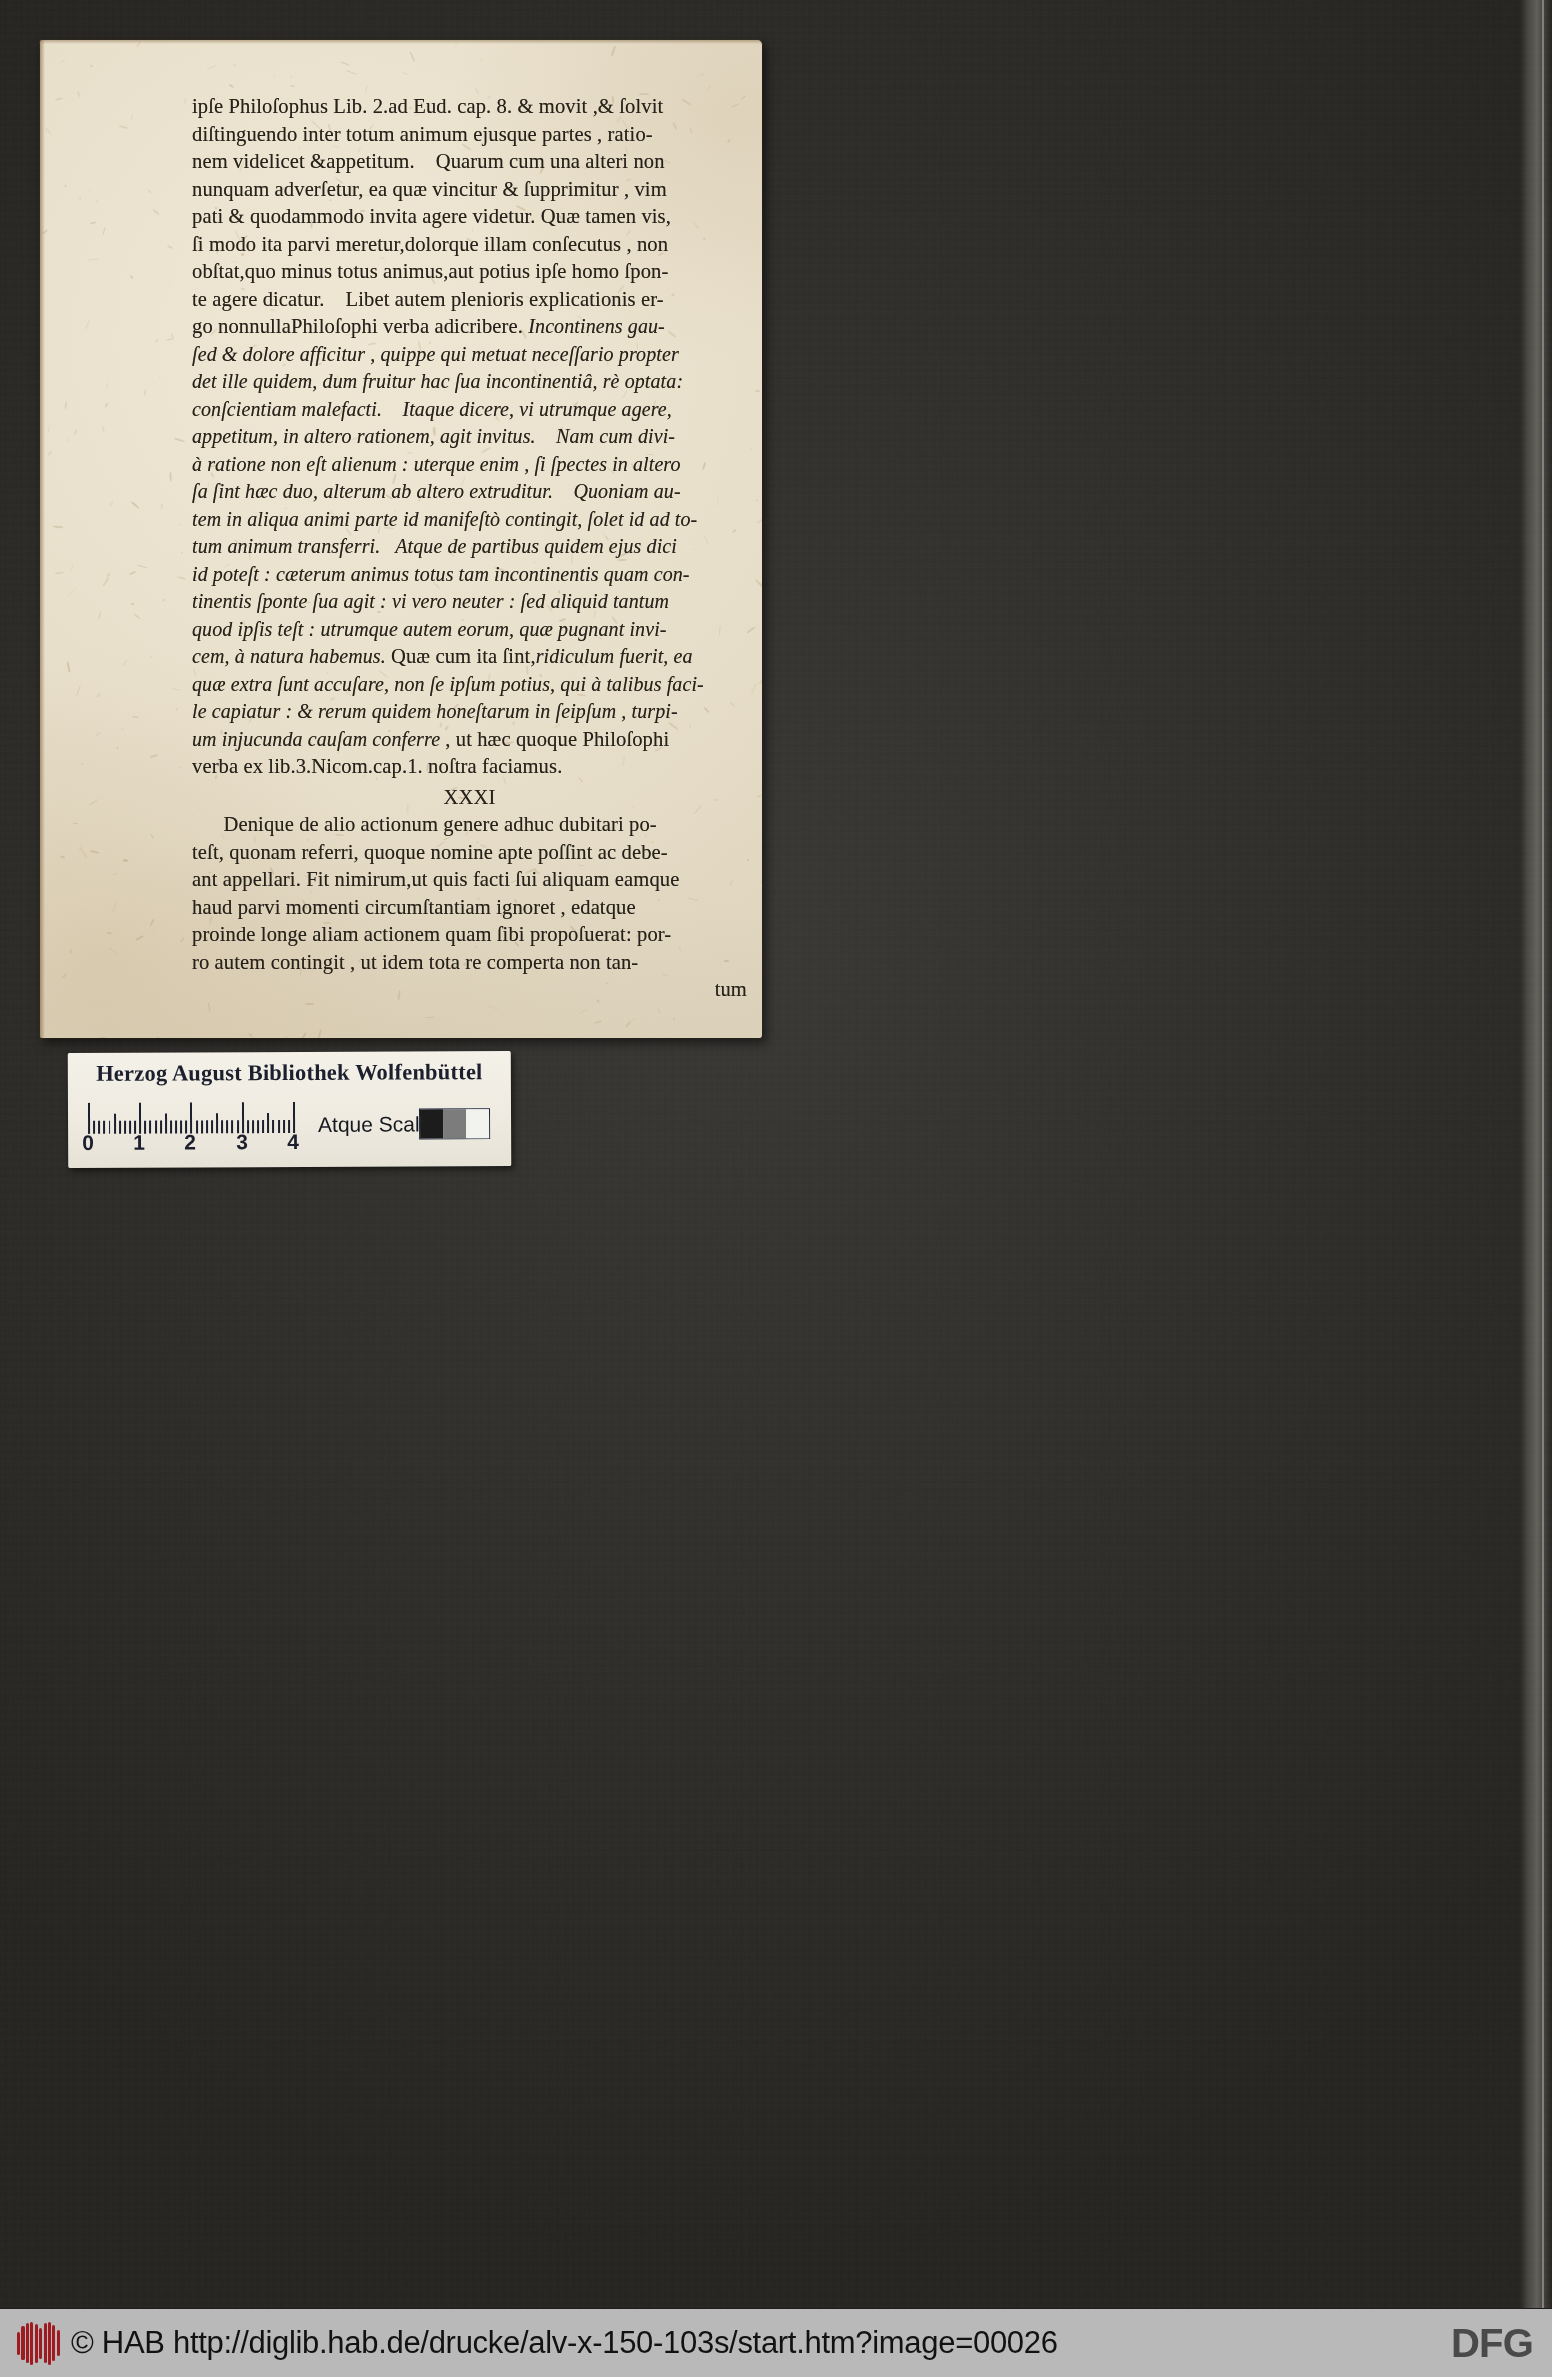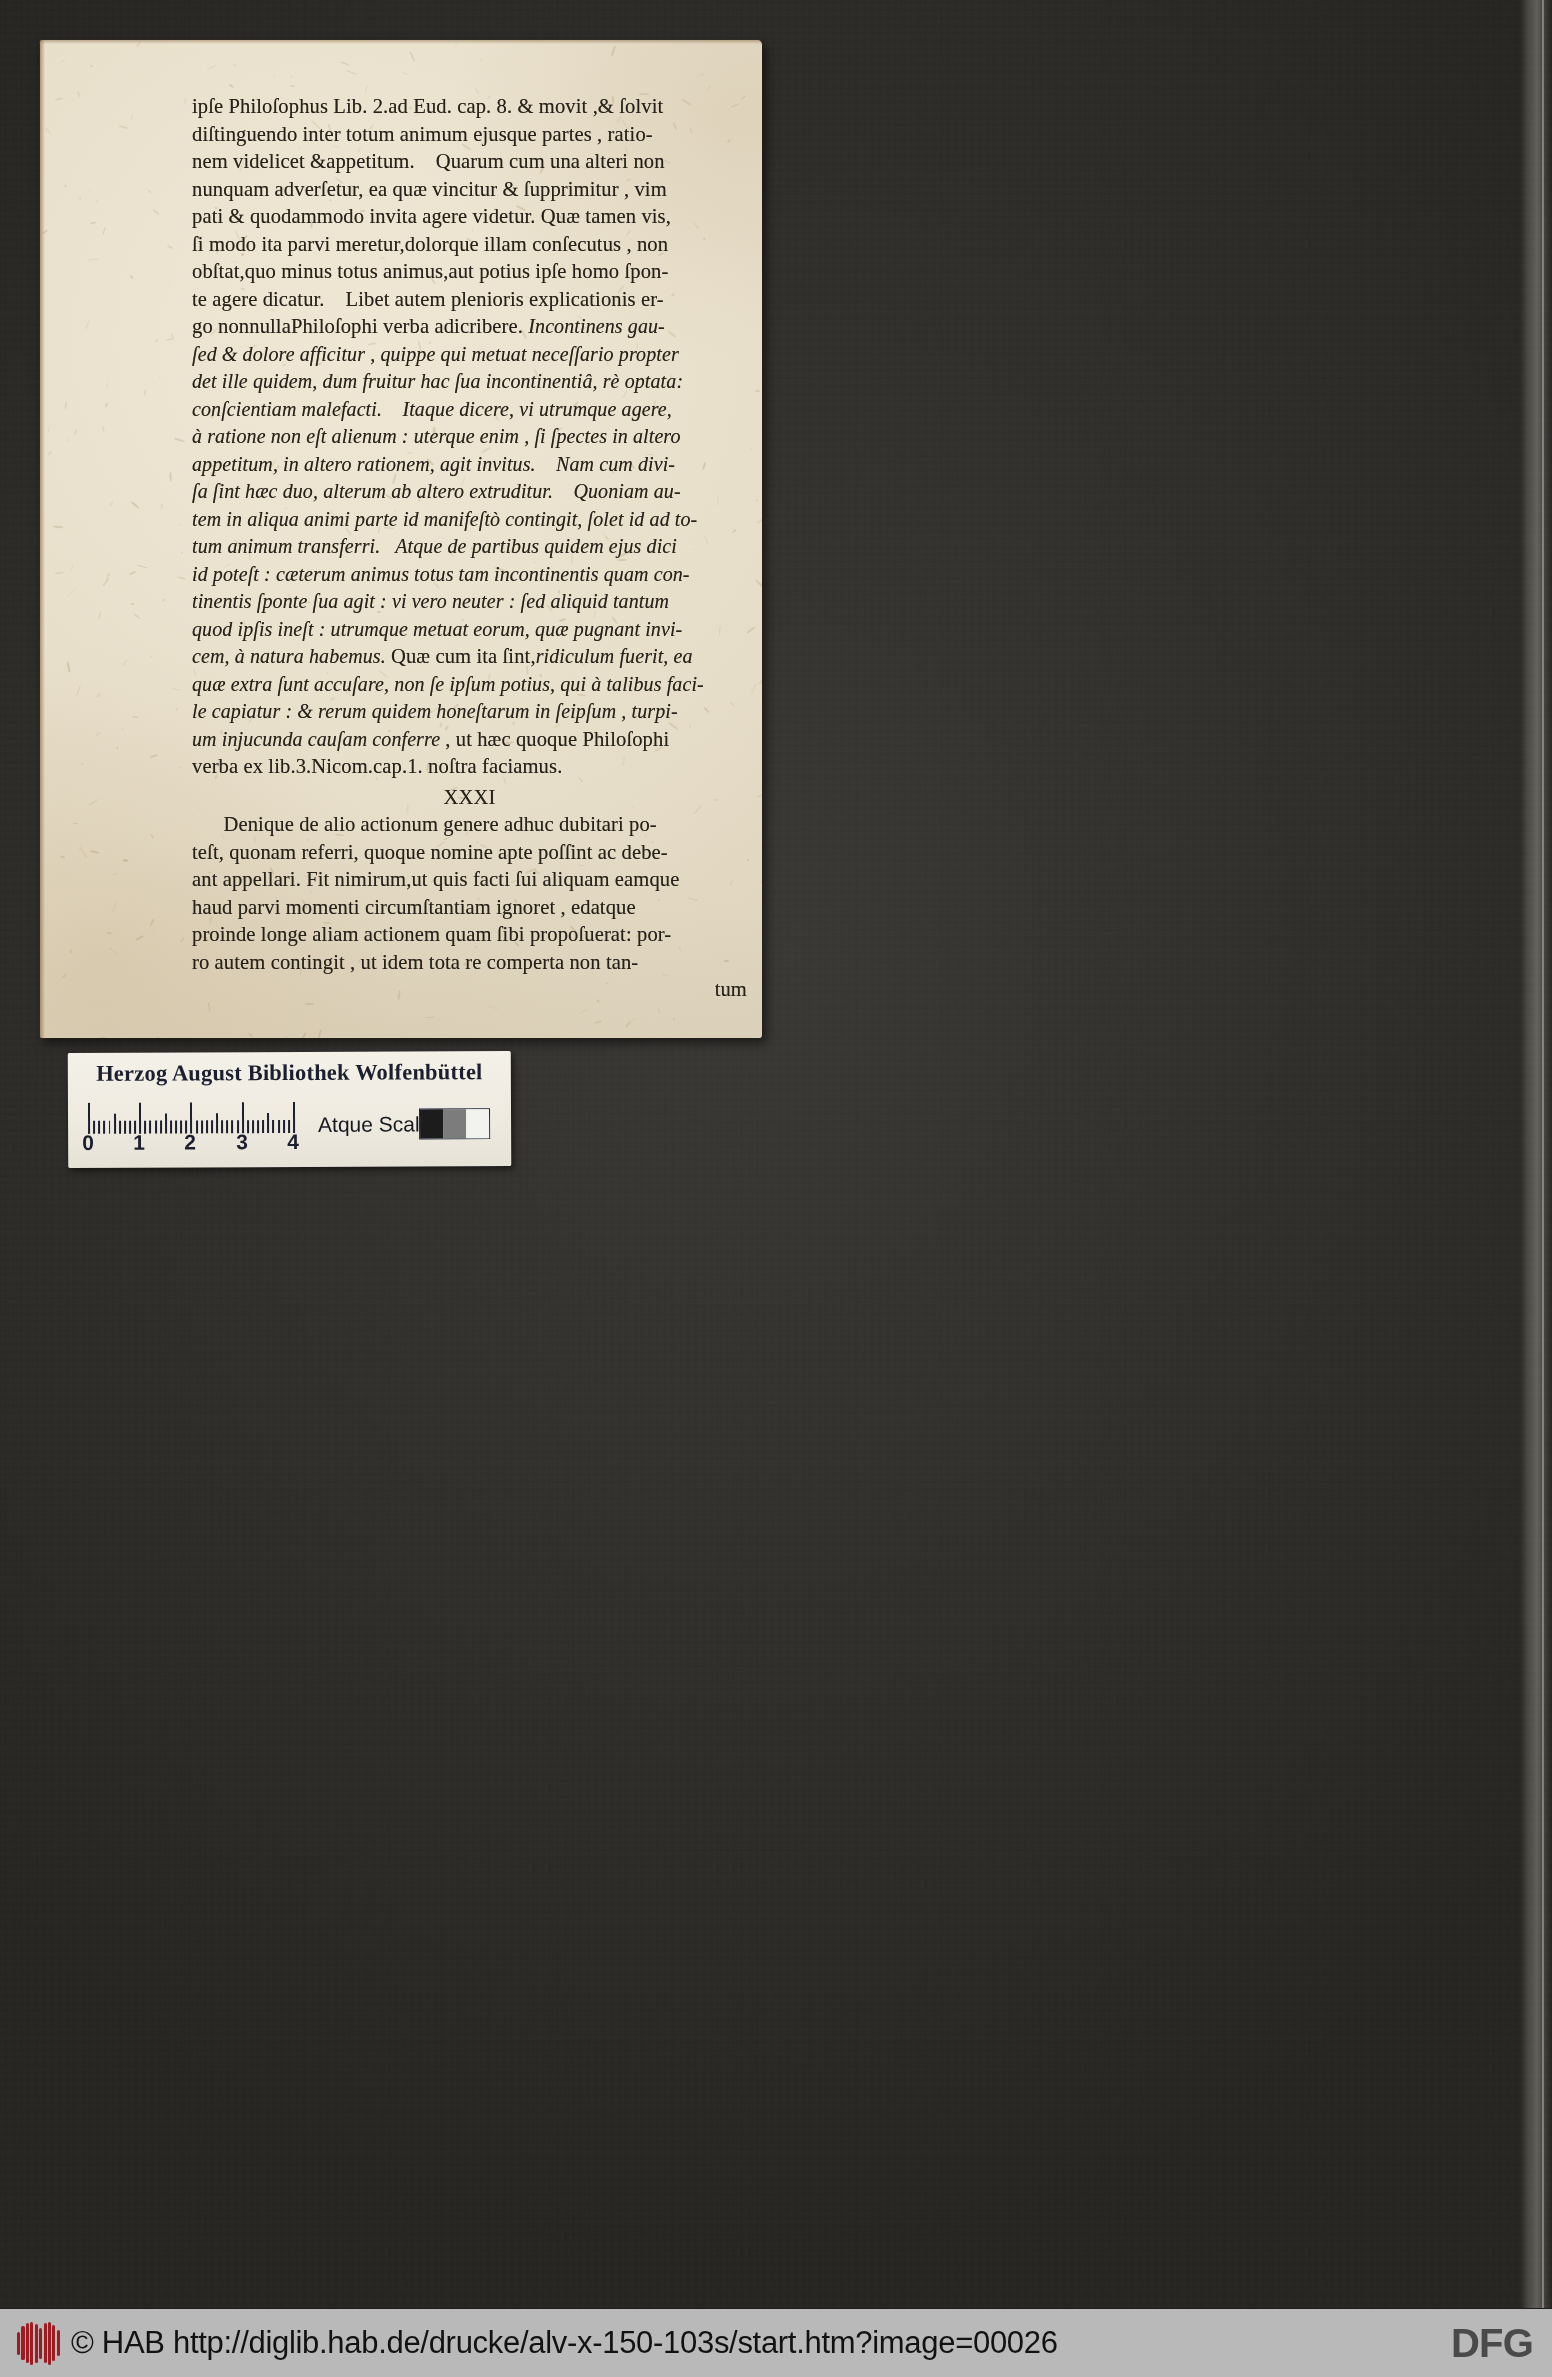--- a/index.html
+++ b/index.html
@@ -700,28 +700,28 @@
         <div class="ln ">nem videlicet &amp;appetitum.    Quarum cum una alteri non</div>
         <div class="ln ">nunquam adverſetur, ea quæ vincitur &amp; ſupprimitur , vim</div>
         <div class="ln ">pati &amp; quodammodo invita agere videtur. Quæ tamen vis,</div>
         <div class="ln ">ſi modo ita parvi meretur,dolorque illam conſecutus , non</div>
         <div class="ln ">obſtat,quo minus totus animus,aut potius ipſe homo ſpon-</div>
         <div class="ln ">te agere dicatur.    Libet autem plenioris explicationis er-</div>
         <div class="ln "><span>go nonnullaPhiloſophi verba adicribere. </span><span style="font-style: italic; font-size: 20px;">Incontinens gau-</span></div>
         <div class="ln it">ſed &amp; dolore afficitur , quippe qui metuat neceſſario propter</div>
         <div class="ln it">det ille quidem, dum fruitur hac ſua incontinentiâ, rè optata:</div>
         <div class="ln it">conſcientiam malefacti.    Itaque dicere, vi utrumque agere,</div>
+        <div class="ln it">appetitum, in altero rationem, agit invitus.    Nam cum divi-</div>
         <div class="ln it">à ratione non eſt alienum : uterque enim , ſi ſpectes in altero</div>
-        <div class="ln it">appetitum, in altero rationem, agit invitus.    Nam cum divi-</div>
         <div class="ln it">ſa ſint hæc duo, alterum ab altero extruditur.    Quoniam au-</div>
         <div class="ln it">tem in aliqua animi parte id manifeſtò contingit, ſolet id ad to-</div>
         <div class="ln it">tum animum transferri.   Atque de partibus quidem ejus dici</div>
         <div class="ln it">id poteſt : cæterum animus totus tam incontinentis quam con-</div>
         <div class="ln it">tinentis ſponte ſua agit : vi vero neuter : ſed aliquid tantum</div>
-        <div class="ln it">quod ipſis ineſt : utrumque metuat eorum, quæ pugnant invi-</div>
+        <div class="ln it">quod ipſis teſt : utrumque autem eorum, quæ pugnant invi-</div>
         <div class="ln it"><span style="font-style: italic;">cem, à natura habemus. </span><span style="font-style: normal; font-size: 20.6px;">Quæ cum ita ſint,</span><span style="font-style: italic;">ridiculum fuerit, ea</span></div>
         <div class="ln it">quæ extra ſunt accuſare, non ſe ipſum potius, qui à talibus faci-</div>
         <div class="ln it">le capiatur : &amp; rerum quidem honeſtarum in ſeipſum , turpi-</div>
         <div class="ln it"><span style="font-style: italic;">um injucunda cauſam conferre </span><span style="font-style: normal; font-size: 20.6px;">, ut hæc quoque Philoſophi</span></div>
         <div class="ln ">verba ex lib.3.Nicom.cap.1. noſtra faciamus.</div>
         <div class="ln ctr" style="margin-top: 3.1px;">XXXI</div>
         <div class="ln ">      Denique de alio actionum genere adhuc dubitari po-</div>
         <div class="ln ">teſt, quonam referri, quoque nomine apte poſſint ac debe-</div>
         <div class="ln ">ant appellari. Fit nimirum,ut quis facti ſui aliquam eamque</div>
         <div class="ln ">haud parvi momenti circumſtantiam ignoret , edatque</div>

